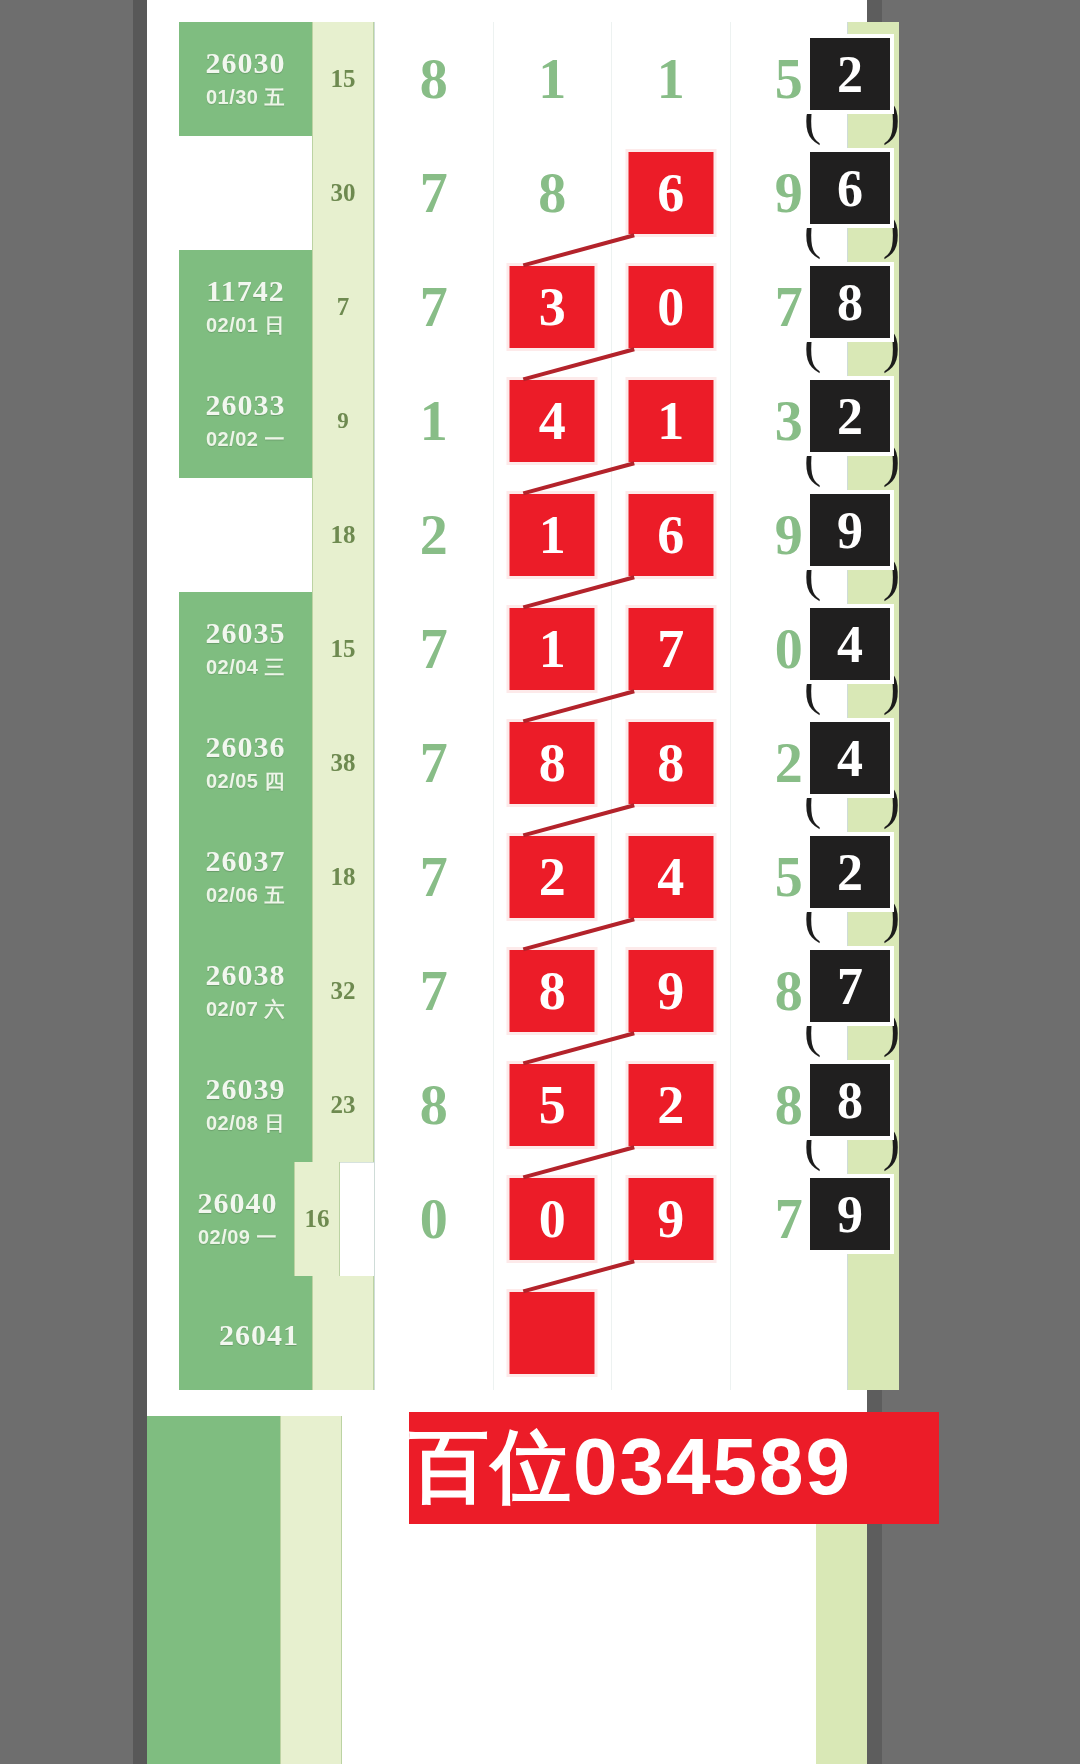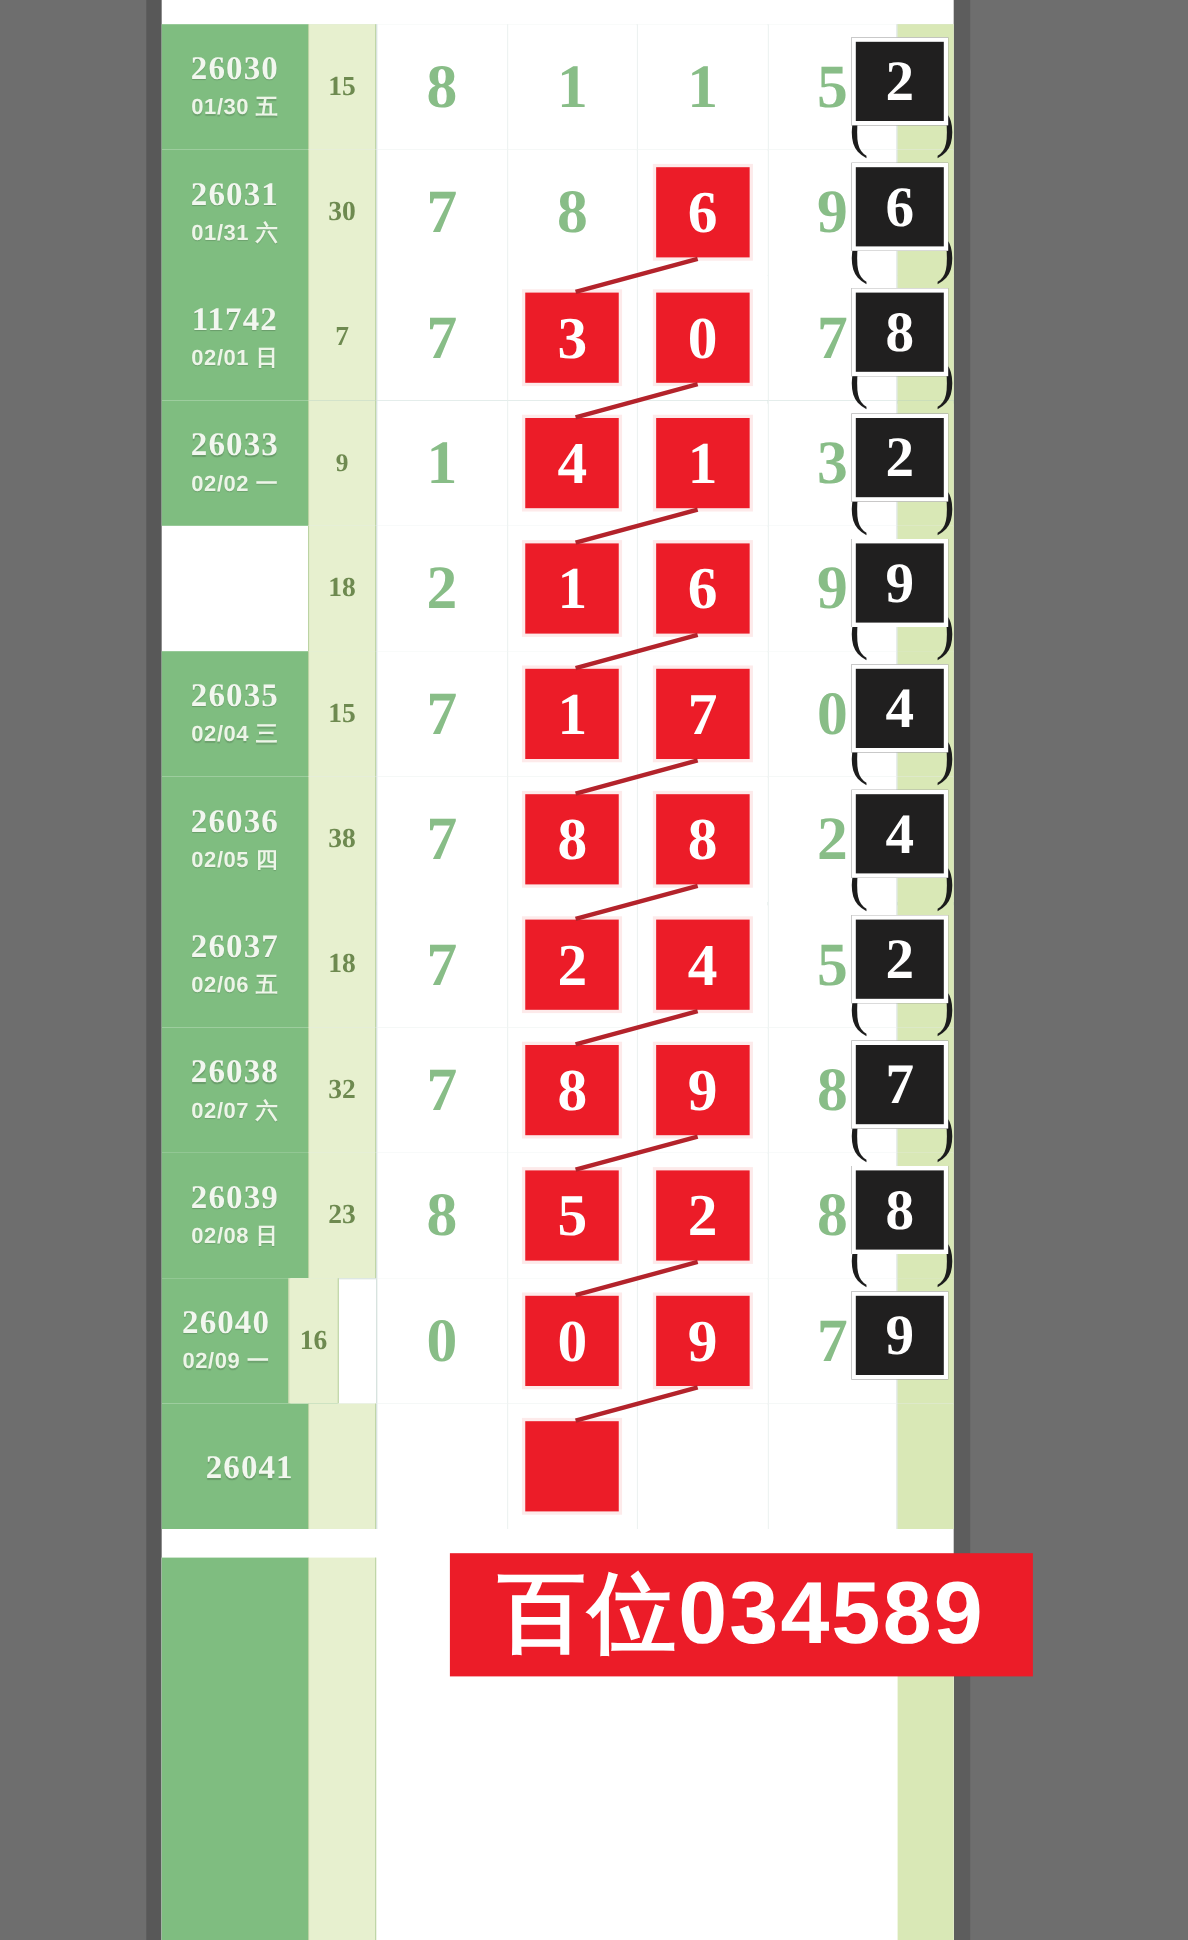--- a/index.html
+++ b/index.html
@@ -18,21 +18,21 @@
   .rail.left  { left:133px; }
   .rail.right { left:866px; width:16px; background:#5d5d5d; }
 
   
   #sheet {
     position:absolute; left:147px; top:0; width:720px; height:1764px;
     background:#ffffff;
   }  
 
   
-  #grid { position:absolute; left:0; top:0; width:720px; }
+  #grid { position:absolute; left:0; top:0; width:720px;padding-left:32px; }
 
   .row { position:relative; width:720px; height:114px; }
 
   .cell { position:absolute; top:0; height:100%; }
 
   .cell.a { background:#7fbd80; }
   .cell.b { background:#e7f0cf; }
   .cell.c, .cell.d, .cell.e { background:#ffffff; }
   .cell.f { background:#d9e8b6; }
 
@@ -100,21 +100,21 @@
   }
   .brk span.l { position:absolute; left:0; top:-12px; }
   .brk span.r { position:absolute; right:0px; top:-12px; }
 
   
   .conn { position:absolute; width:4px; background:#b3232b; transform-origin:center; z-index:4; }
 
   
   #banner {
     position:absolute; left:262px; top:1412px; width:530px; height:112px;
-    background:#ec1c28; display:flex; align-items:center; justify-content:center;
+    background:#ec1c28; display:flex; align-items:center; justify-content:flex-start;
     z-index:20;
   }
   #banner span {
     color:#ffffff; font-size:80px; font-weight:bold; letter-spacing:2px;
     font-family:"Liberation Sans", sans-serif; white-space:nowrap;
   }
 
   
   #bottomfill { position:absolute; left:0; top:1416px; width:720px; height:348px; background:#ffffff; }
   #bottomfill .bA { position:absolute; left:0; top:0; width:133px; height:348px; background:#7fbd80; }
@@ -156,24 +156,20 @@
           <div class="cell f" style="left: 669px; width: 51px;">
             <div class="blk">2</div>
             <div class="brk">
               <span class="l">(</span>
               <span class="r">)</span>
             </div>
           </div>
         </div>
         <div class="row">
           <div class="hrule"></div>
-          <div class="cell a" style="left: 0px; width: 133px;">
-            <div class="pid">26031</div>
-            <div class="pdate">01/31 六</div>
-          </div>
           <div class="cell b" style="left: 133px; width: 62px; border-left: 1px solid rgb(188, 211, 163); border-right: 1px solid rgb(188, 211, 163);">
             <div class="sum">30</div>
           </div>
           <div class="cell c" style="left: 195px; width: 118.5px; background: rgb(255, 255, 255); border-left: 1px solid rgb(207, 220, 216);">
             <div class="dg">7</div>
           </div>
           <div class="cell c" style="left: 313.5px; width: 118.5px; background: rgb(255, 255, 255); border-left: 1px solid rgb(237, 242, 241);">
             <div class="dg">8</div>
           </div>
           <div class="cell c" style="left: 432px; width: 118.5px; background: rgb(255, 255, 255); border-left: 1px solid rgb(237, 242, 241);">

